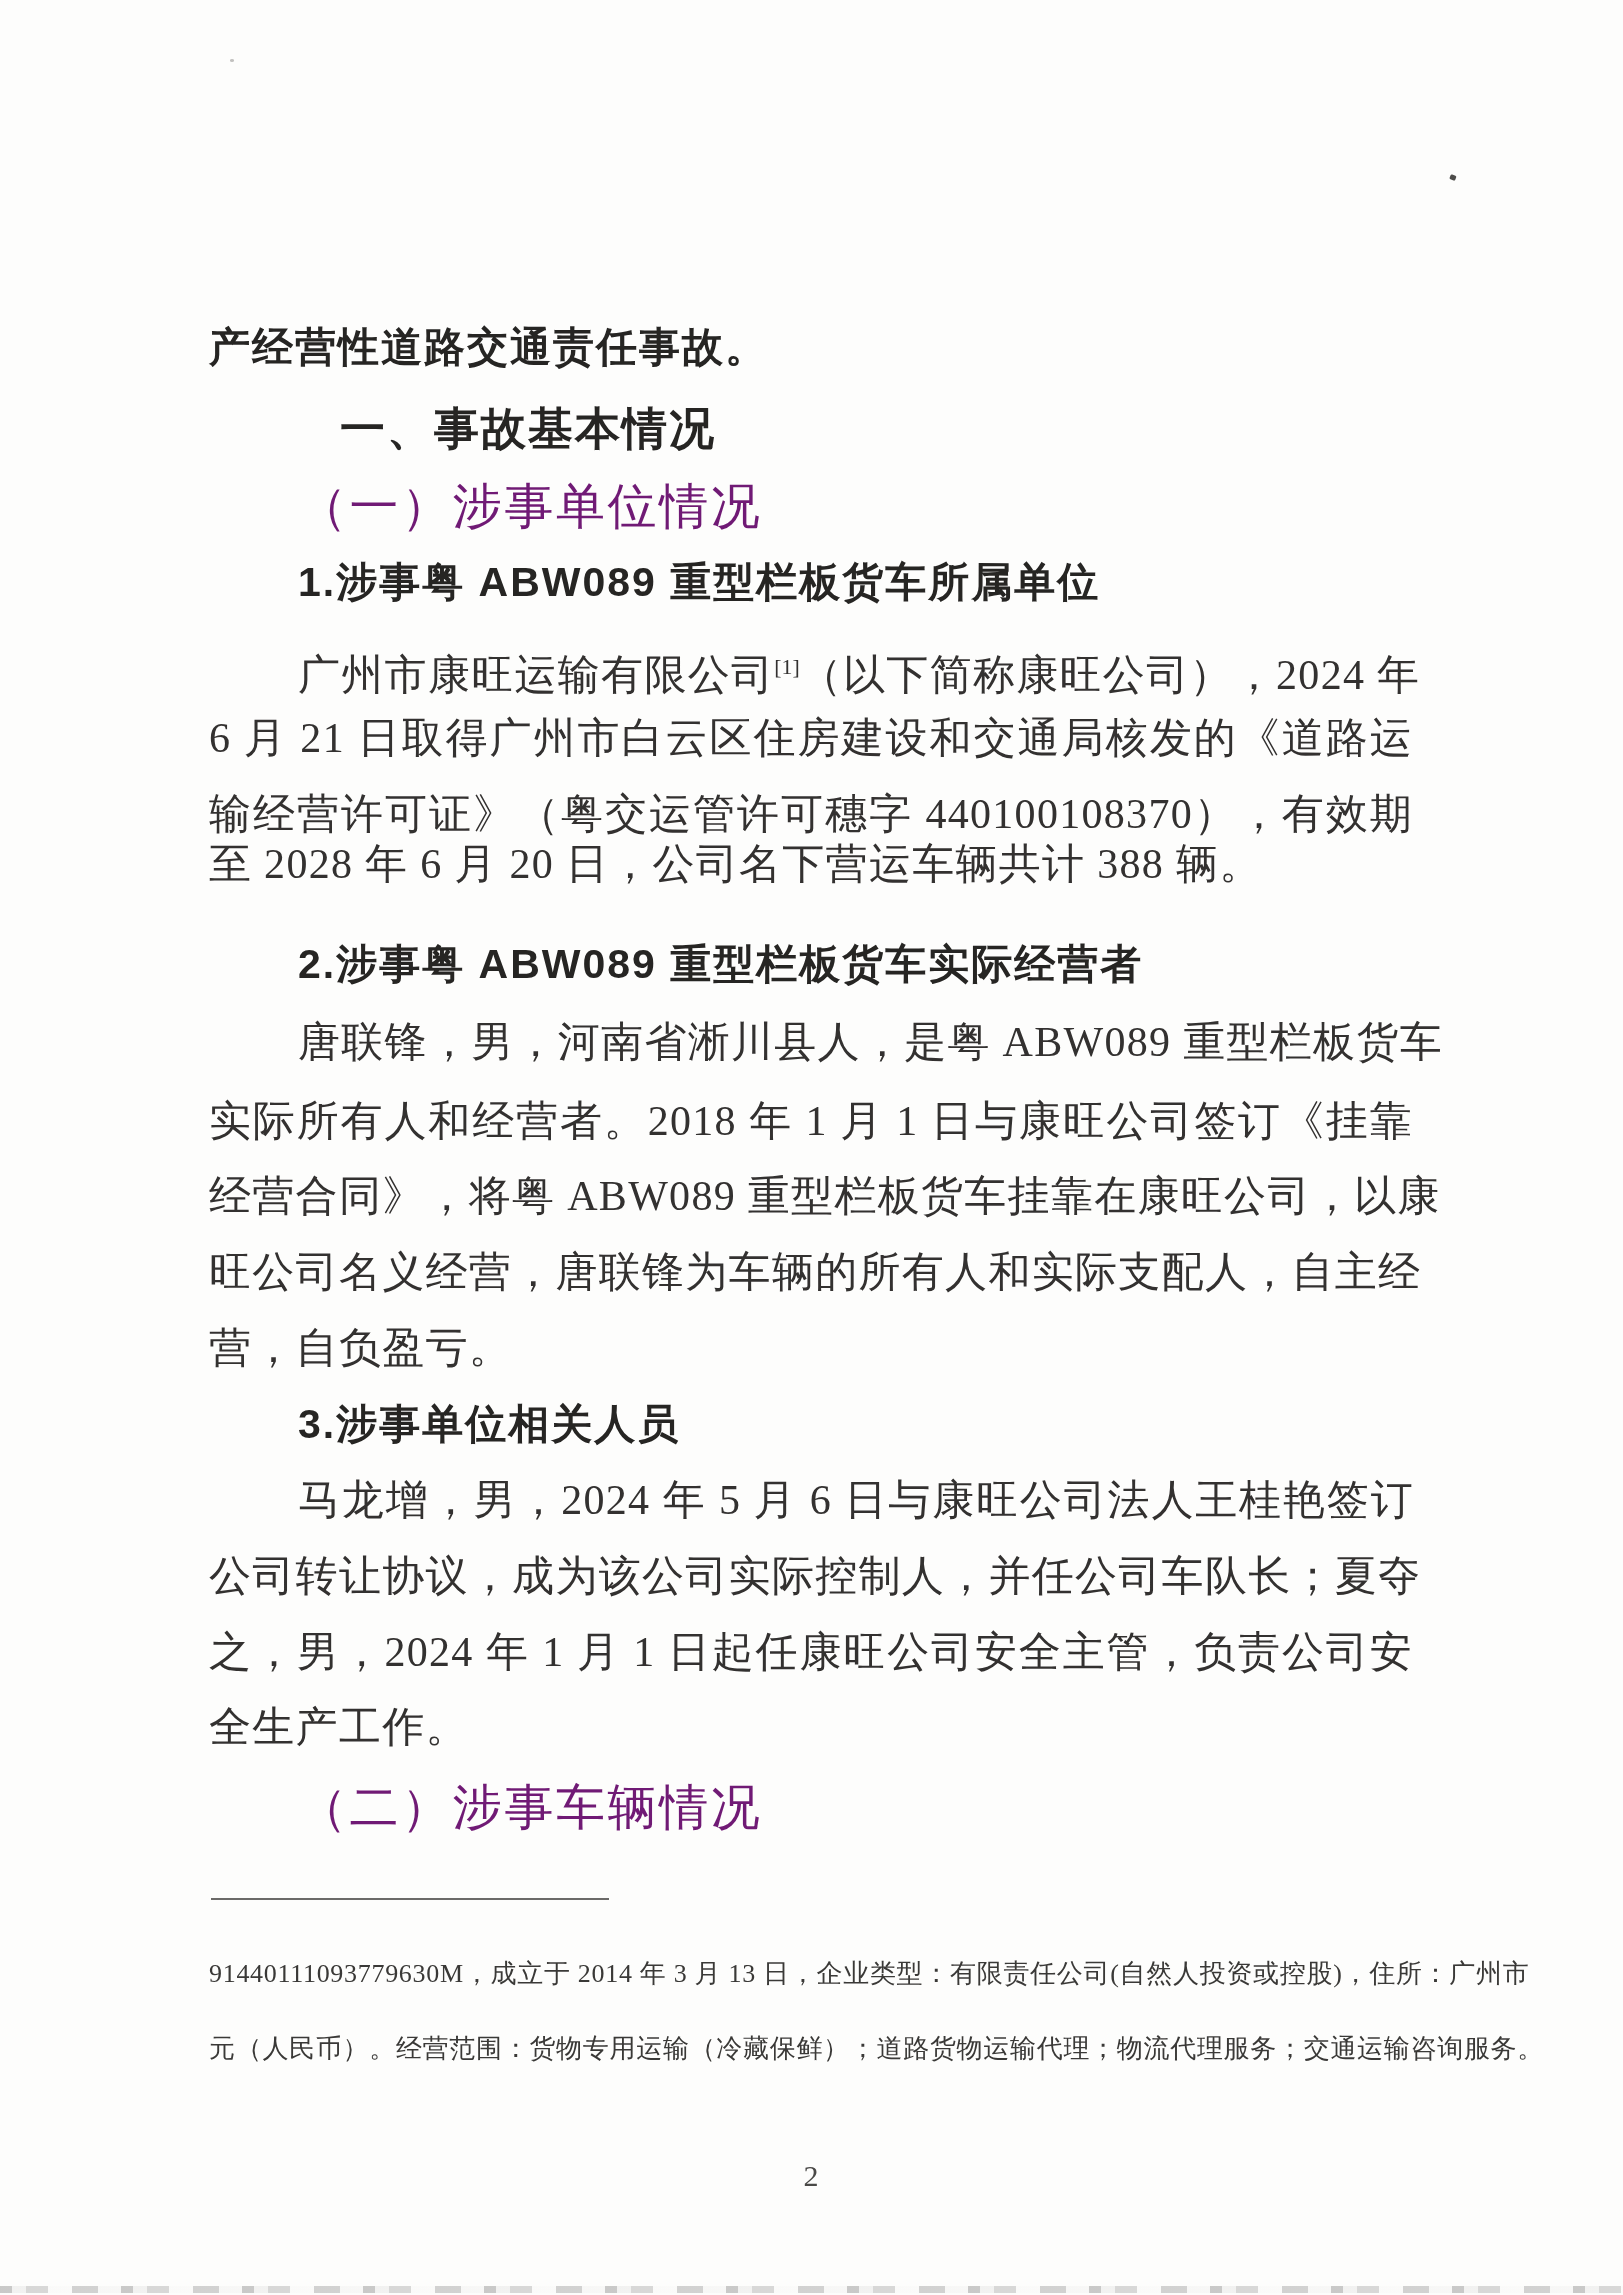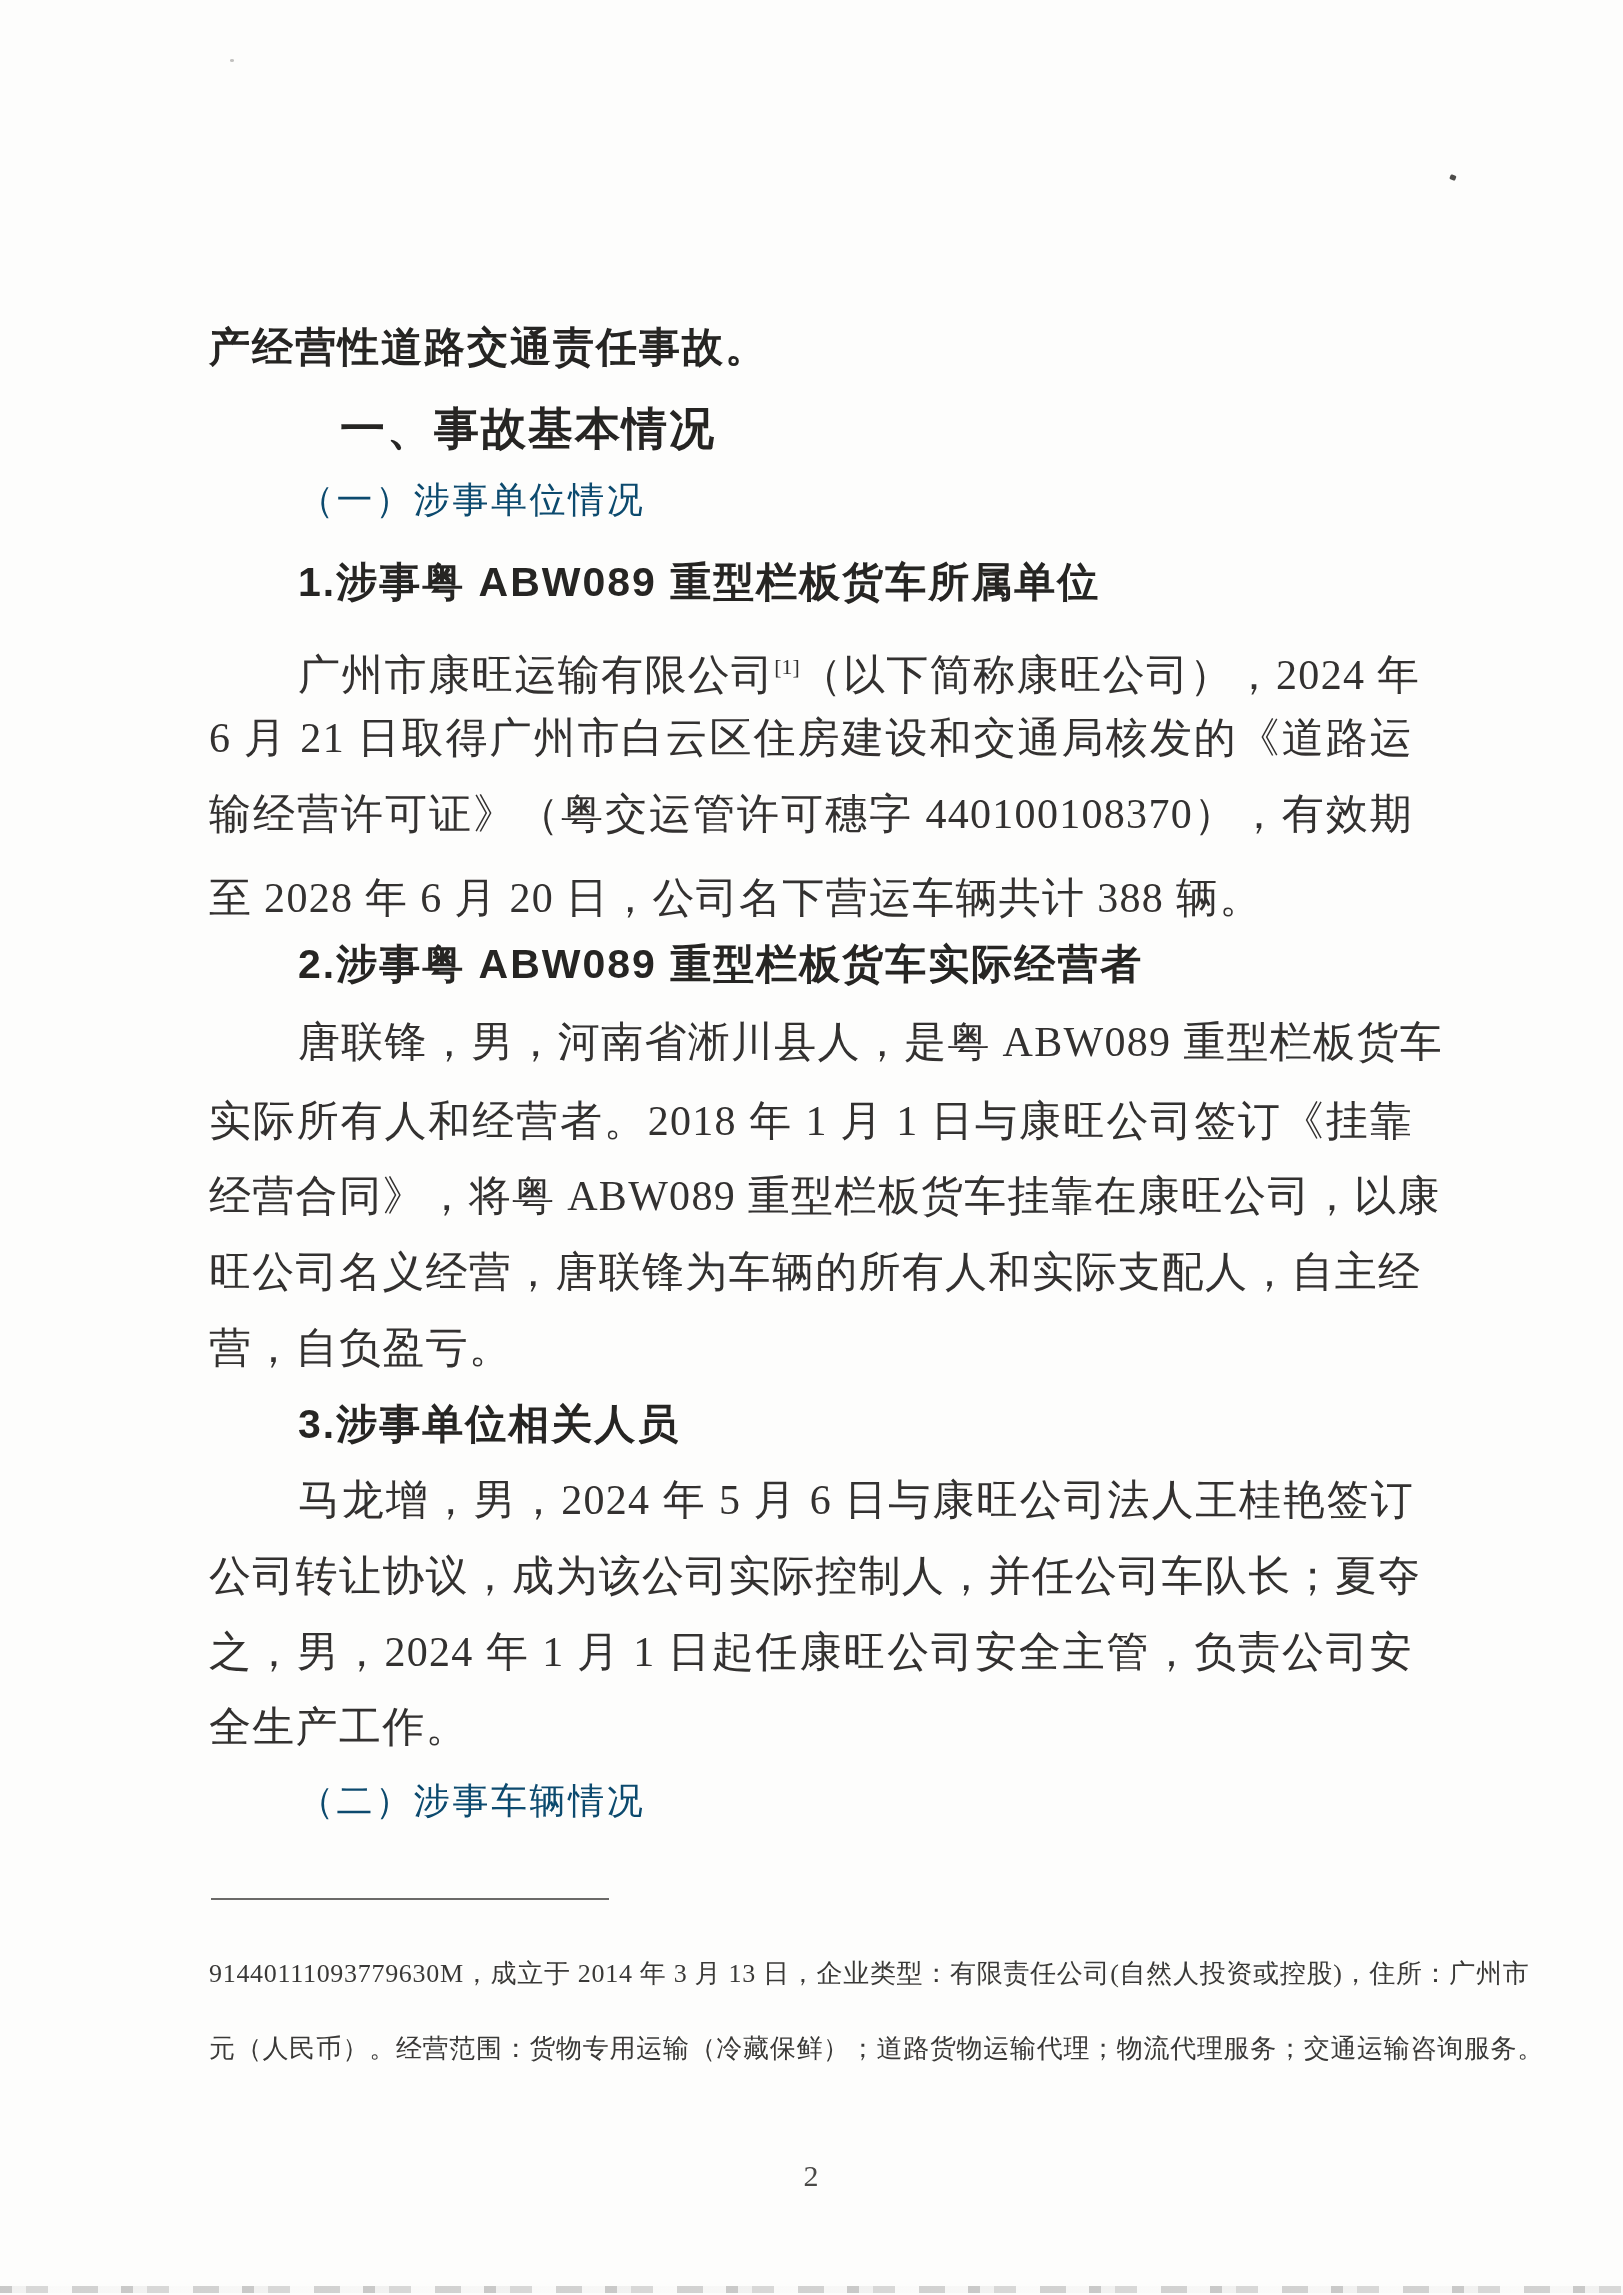--- a/index.html
+++ b/index.html
@@ -25,39 +25,39 @@
   .hei {
     font-family: Liberation Sans, sans-serif;
     font-weight: 700;
     font-size: 41px;
     letter-spacing: 2px;
     color: #262523;
   }
   
   .kai {
     font-family: "Liberation Serif", "DejaVu Serif", serif;
-    font-size: 36px;
+    font-size: 49px;
     letter-spacing: 2.6px;
-    color: #0c4a6e;
+    color: #701a75;
     text-align: right;
   }
 
   .left-margin  { left: 209px; }
   .indent       { left: 298px; }
   .full  { left: 209px; width: 1204px; text-align: justify; text-align-last: justify; }
   .fulli { left: 298px; width: 1116px; text-align: justify; text-align-last: justify; }
 
   .t-intro { top: 327px; }
   .t-h1    { top: 406px; left: 340px; font-size: 45px; }
   .t-s1    { top: 482px; }
   .t-i1h   { top: 562px; }
   .t-a1    { top: 638px; margin-top: 16px; }
   .t-a2    { top: 717px; }
   .t-a3    { top: 793px; }
-  .t-a4    { top: 877px; }
+  .t-a4    { top: 843px; }
   .t-i2h   { top: 944px; }
   .t-b1    { top: 1021px; }
   .t-b2    { top: 1100px; }
   .t-b3    { top: 1175px; }
   .t-b4    { top: 1251px; }
   .t-b5    { top: 1327px; }
   .t-i3h   { top: 1404px; }
   .t-c1    { top: 1479px; }
   .t-c2    { top: 1555px; }
   .t-c3    { top: 1631px; }

